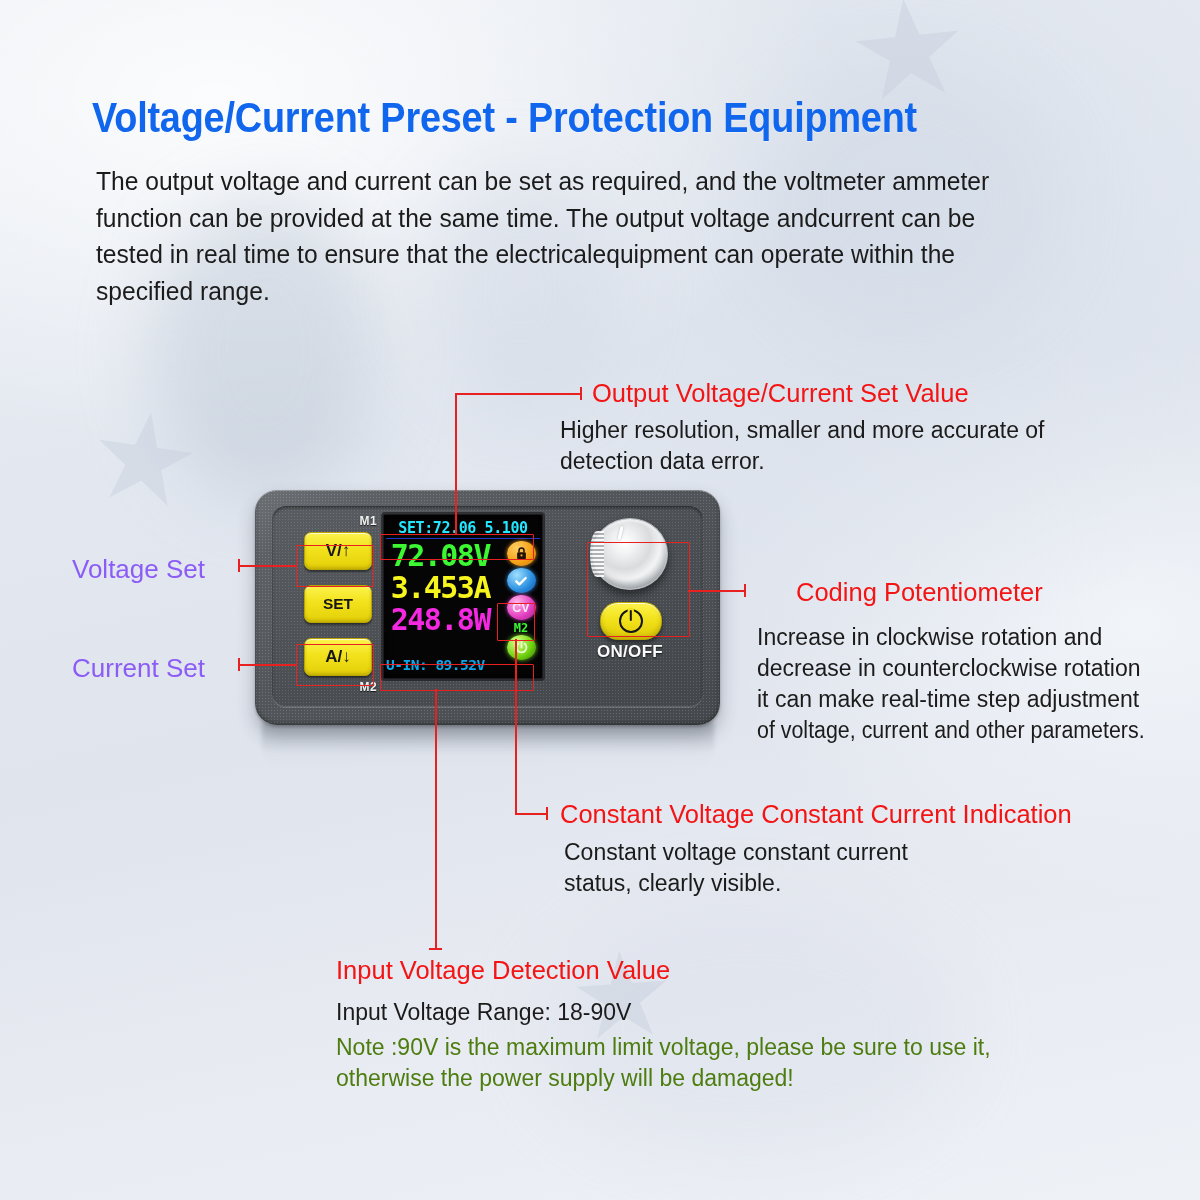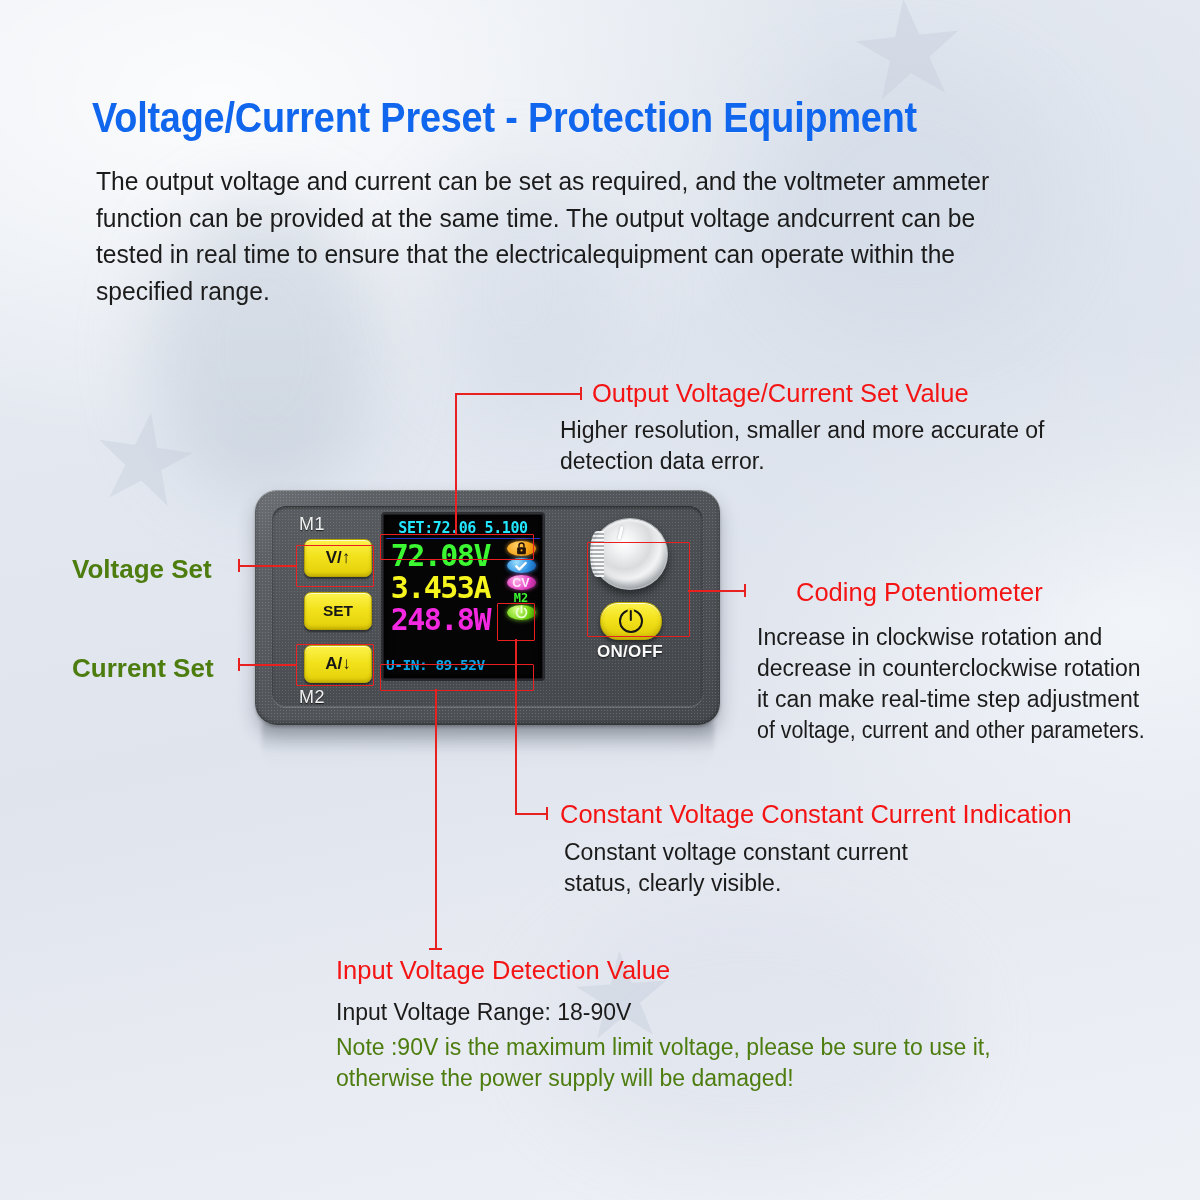--- a/index.html
+++ b/index.html
@@ -71,21 +71,21 @@
   .reflection{
     position:absolute;left:262px;top:722px;width:452px;height:44px;
     border-radius:0 0 20px 20px;
     background:linear-gradient(180deg,rgba(120,128,138,.40),rgba(180,190,200,.06) 72%,rgba(255,255,255,0));
     filter:blur(2.2px);
   }
 
   
   .btn-col{position:absolute;left:44px;top:24px;width:78px;}
   .mlabel{
-    text-align:left;color:#f2f2f2;font-size:18px;font-weight:400;
+    text-align:right;color:#f2f2f2;font-size:12px;font-weight:700;
     text-shadow:0 1px 1px rgba(0,0,0,.7);letter-spacing:.4px;
   }
   .ybtn{
     width:66px;height:36px;margin:4px auto;border-radius:7px;
     background:linear-gradient(180deg,#fdf34d 0%,#f2e21c 45%,#e3cf08 100%);
     border:1px solid #b8a500;
     box-shadow:0 2px 2px rgba(0,0,0,.45),inset 0 1px 0 rgba(255,255,255,.75),
                inset 0 -2px 3px rgba(160,140,0,.45);
     display:flex;align-items:center;justify-content:center;
     color:#171717;font-size:17px;font-weight:700;letter-spacing:0;
@@ -114,21 +114,21 @@
   .v{color:#3bf832;}
   .a{color:#f6f51d;}
   .w{color:#f428e0;}
   .lcd-bot{
     position:absolute;left:2px;bottom:3px;width:150px;height:20px;
     display:flex;align-items:center;
     color:#0ea5e9;font-size:14.5px;font-weight:700;letter-spacing:-.5px;white-space:nowrap;
   }
   .icon-col{position:absolute;right:4px;top:26px;width:34px;
             display:flex;flex-direction:column;align-items:center;}
-  .ic{width:29px;height:15px;border-radius:50%;margin-bottom:2px;position:relative;
+  .ic{width:29px;height:25px;border-radius:50%;margin-bottom:2px;position:relative;
       display:flex;align-items:center;justify-content:center;}
   .ic-lock{background:radial-gradient(circle at 34% 28%,#ffcf63,#f59f12 58%,#c9730a);
            box-shadow:0 0 4px rgba(255,170,40,.8);}
   .ic-chk{background:radial-gradient(circle at 34% 28%,#9fe0ff,#2a8fe0 58%,#1352a8);
           box-shadow:0 0 4px rgba(60,150,240,.8);}
   .ic-cv{background:radial-gradient(circle at 34% 28%,#ffb4ea,#e23fc0 58%,#9b1f86);
          box-shadow:0 0 4px rgba(230,70,200,.8);
          color:#ffe9fb;font-size:12.5px;font-weight:700;font-family:"Liberation Sans",sans-serif;}
   .ic-pwr{background:radial-gradient(circle at 34% 28%,#d8ff8a,#6fd20d 58%,#2f7a06);
           box-shadow:0 0 5px rgba(130,230,40,.85);}
@@ -179,21 +179,21 @@
   .hl{position:absolute;border:1.6px solid #e82020;border-radius:1px;pointer-events:none;}
   .ln{position:absolute;background:#e82020;}
   .lnv{width:1.6px;}
   .lnh{height:1.6px;}
   .tick{position:absolute;width:1.8px;height:13px;background:#e82020;}
   .tickh{position:absolute;width:13px;height:1.8px;background:#e82020;}
 
   .co-title{position:absolute;color:#f41414;font-size:25.5px;line-height:30px;white-space:nowrap;}
   .co-body{position:absolute;color:#1b1b1b;font-size:23px;line-height:31px;}
   .co-body.red{color:#4d7c0f;}
-  .co-lbl{position:absolute;color:#4d7c0f;font-size:26px;font-weight:700;white-space:nowrap;}
+  .co-lbl{position:absolute;color:#8b5cf6;font-size:26px;font-weight:400;white-space:nowrap;}
 </style>
 </head>
 <body>
 
 <div class="page">
 
   <div class="bg-blob" style="left:150px;top:200px;width:230px;height:300px;background:rgba(176,188,204,.38);"></div>
   <div class="bg-blob" style="left:420px;top:170px;width:200px;height:240px;background:rgba(198,208,222,.34);"></div>
   <div class="bg-blob" style="left:760px;top:60px;width:300px;height:280px;background:rgba(205,214,228,.30);"></div>
   <div class="bg-blob" style="left:540px;top:900px;width:420px;height:260px;background:rgba(209,217,229,.28);"></div>

